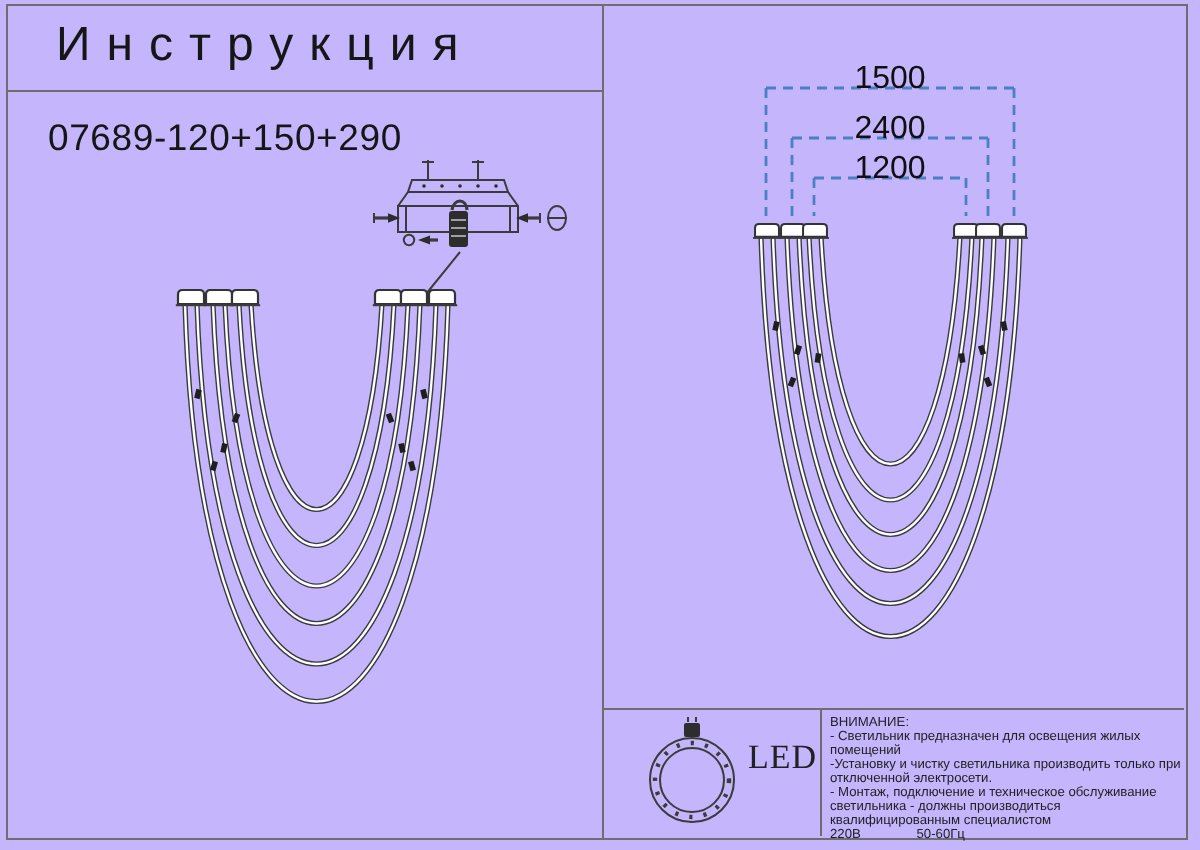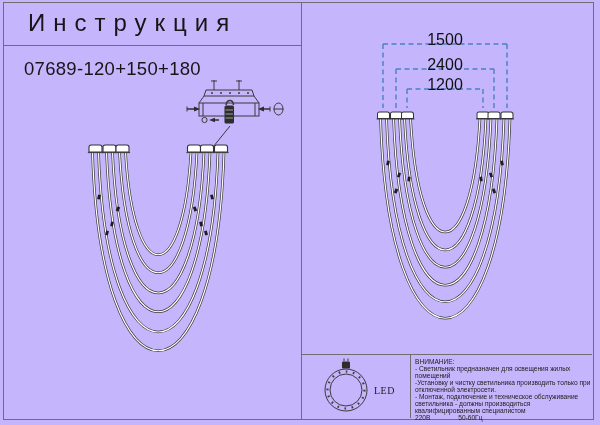--- a/index.html
+++ b/index.html
@@ -12,22 +12,22 @@
   .box-vline{position:absolute;left:410px;top:354px;width:1px;height:64px;background:#6e6e6e;}
 
   .title{position:absolute;left:28px;top:9px;font-size:24px;letter-spacing:8px;color:#161616;}
   .model{position:absolute;left:24px;top:58px;font-size:18.5px;letter-spacing:.3px;color:#161616;}
 
   .dim-label{position:absolute;transform:translateX(-50%);font-size:16px;color:#101010;}
   #dl-outer{left:445px;top:31px;}
   #dl-middle{left:445px;top:56px;}
   #dl-inner{left:445px;top:76px;}
 
-  .led-label{position:absolute;left:374px;top:385px;font-family:"Liberation Serif",serif;
-             font-size:10px;letter-spacing:.5px;color:#222;}
+  .led-label{position:absolute;left:374px;top:369px;font-family:"Liberation Serif",serif;
+             font-size:17px;letter-spacing:.5px;color:#222;}
 
   .notice{position:absolute;left:415px;top:358px;width:174px;font-size:6.6px;line-height:7px;color:#222;}
   .notice div{white-space:nowrap;}
   .volt-row span{display:inline-block;}
   .volt-row .freq{margin-left:26px;}
 
   svg.art{position:absolute;left:0;top:0;}
   .thin{fill:none;stroke:#3b3b3b;stroke-width:1;}
   .thick{fill:none;stroke:#3b3b3b;stroke-width:1.6;}
   .capbody{fill:#ffffff;stroke:#333333;stroke-width:1.1;}
@@ -44,21 +44,21 @@
 
 <div class="page">
 
   <div class="frame"></div>
   <div class="vdiv"></div>
   <div class="title-sep"></div>
   <div class="box-hline"></div>
   <div class="box-vline"></div>
 
   <div class="title">Инструкция</div>
-  <div class="model">07689-120+150+180</div>
+  <div class="model">07689-120+150+290</div>
 
   <svg class="art" width="600" height="425" viewBox="0 0 600 425">
     <defs>
       <g id="cap">
         <path class="capbody" d="M -6.5 7 L -6.5 2.2 Q -6.5 0 -4.3 0 L 4.3 0 Q 6.5 0 6.5 2.2 L 6.5 7 Z"></path>
         <line class="thin" x1="-7.6" y1="7.6" x2="7.6" y2="7.6"></line>
       </g>
       <path id="l1" d="M125.5,152 C133.5,289 183,289 191,152"></path>
       <path id="l2" d="M119.5,152 C127.5,313 189,313 197,152"></path>
       <path id="l3" d="M112.5,152 C120.5,340 196,340 204,152"></path>

